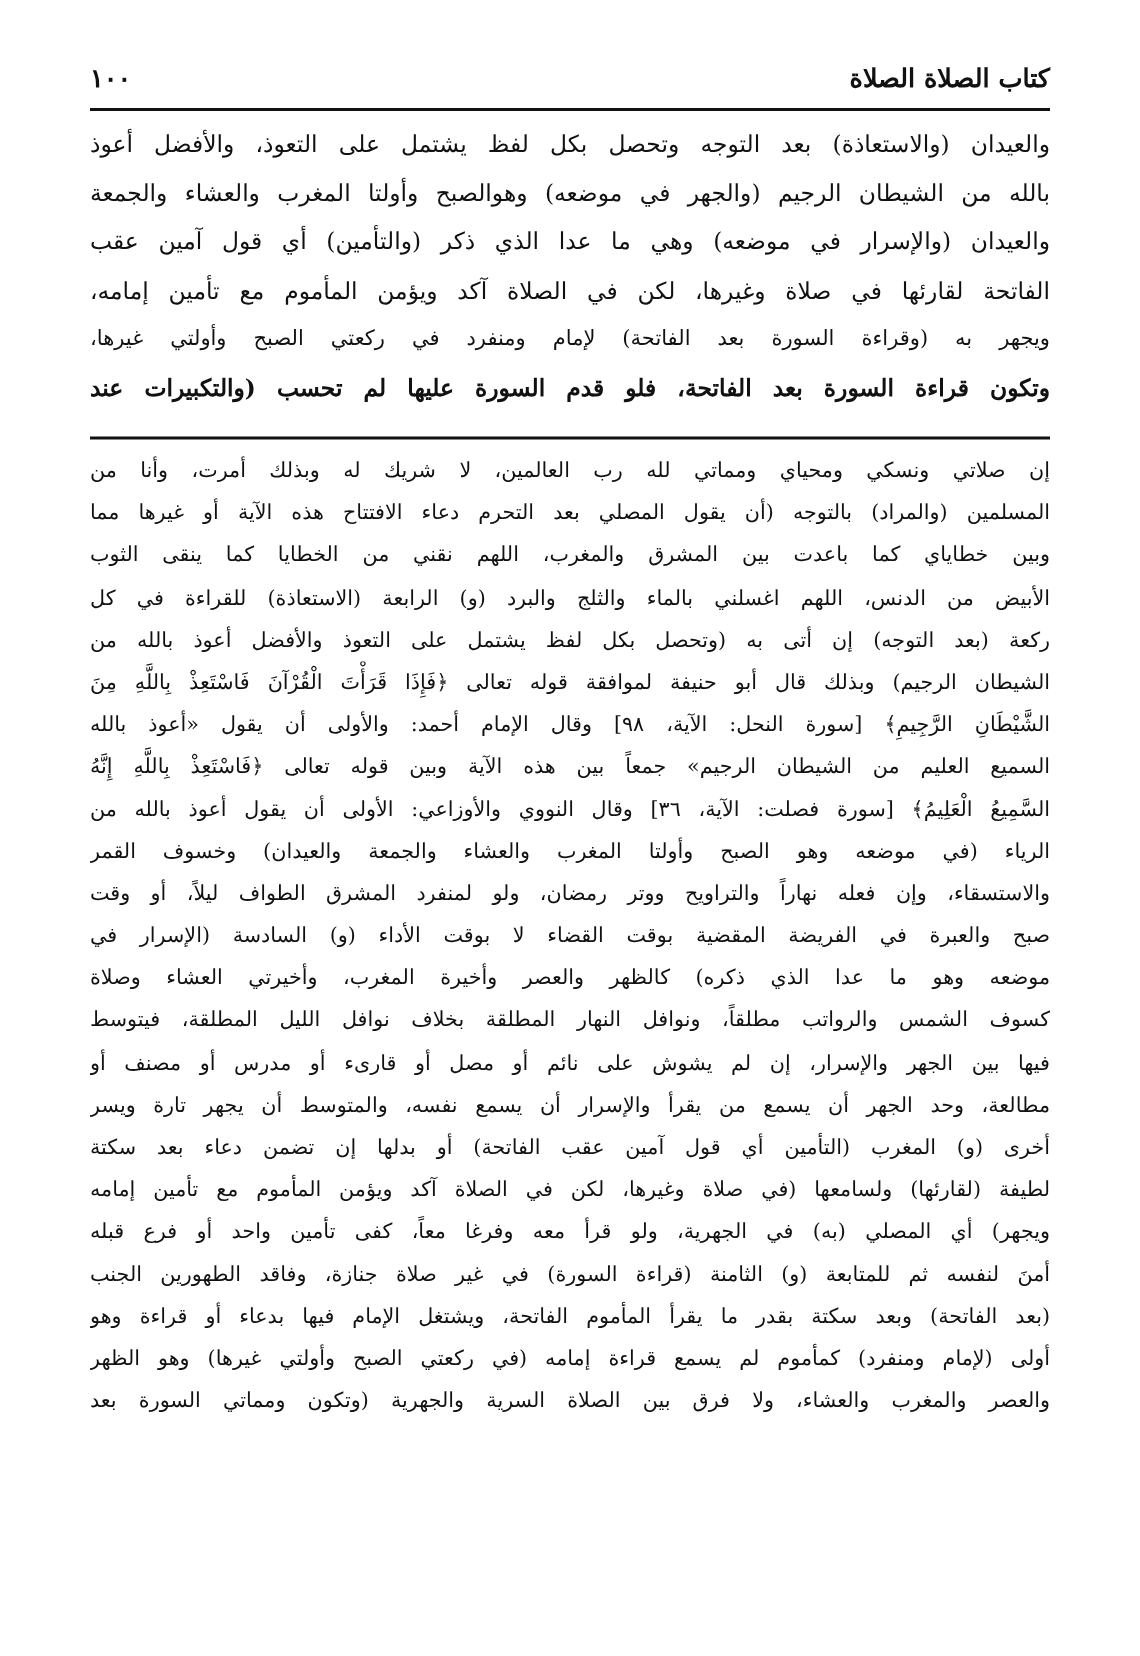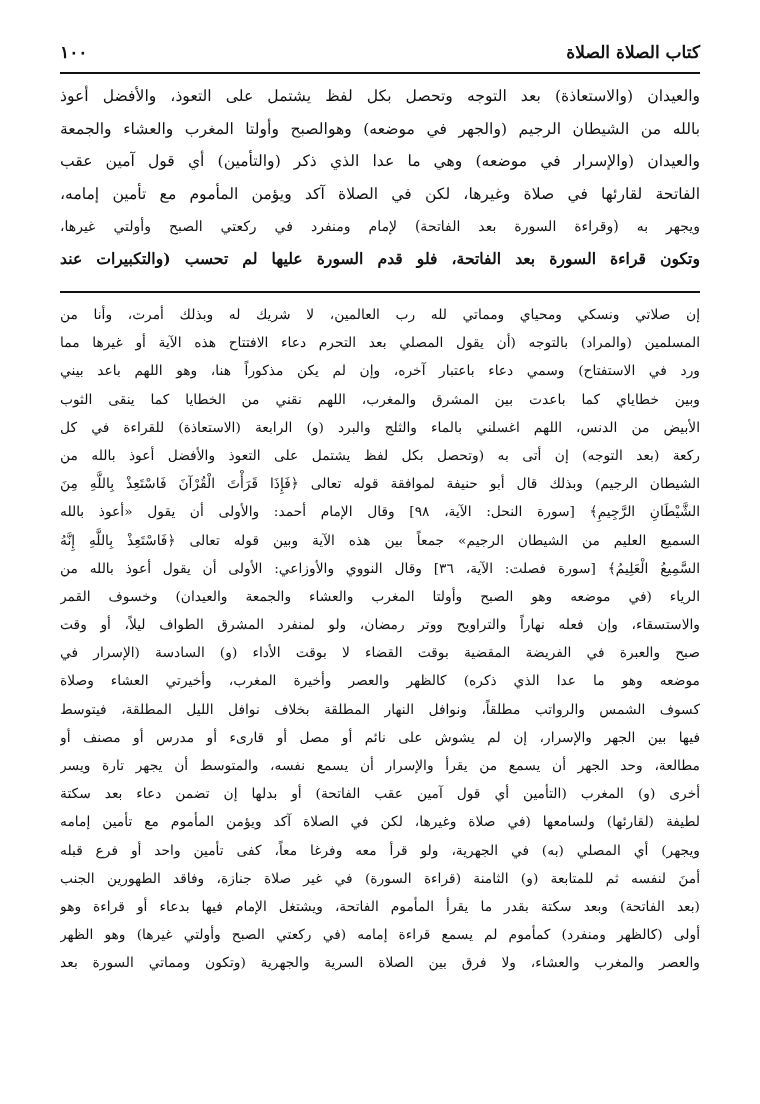--- a/index.html
+++ b/index.html
@@ -31,37 +31,36 @@
     <div class="line" style="font-size:15.6px;">الفاتحة لقارئها في صلاة وغيرها، لكن في الصلاة آكد ويؤمن المأموم مع تأمين إمامه،</div>
     <div class="line" style="font-size:14px;">ويجهر به (وقراءة السورة بعد الفاتحة) لإمام ومنفرد في ركعتي الصبح وأولتي غيرها،</div>
     <div class="line" style="font-size:15.6px;font-weight:bold;">وتكون قراءة السورة بعد الفاتحة، فلو قدم السورة عليها لم تحسب (والتكبيرات عند</div>
   </div>
 
   <div class="col" style="top:291px;height:2px;background:#111;"></div>
 
   <div class="col fn" style="top:300px;">
     <div class="line">إن صلاتي ونسكي ومحياي ومماتي لله رب العالمين، لا شريك له وبذلك أمرت، وأنا من</div>
     <div class="line">المسلمين (والمراد) بالتوجه (أن يقول المصلي بعد التحرم دعاء الافتتاح هذه الآية أو غيرها مما</div>
-    <div class="line">ورد في الاستفتاح) وسمي دعاء باعتبار آخره، وإن لم يكن مذكوراً هنا، وهو اللهم باعد بيني</div>
     <div class="line">وبين خطاياي كما باعدت بين المشرق والمغرب، اللهم نقني من الخطايا كما ينقى الثوب</div>
     <div class="line">الأبيض من الدنس، اللهم اغسلني بالماء والثلج والبرد (و) الرابعة (الاستعاذة) للقراءة في كل</div>
     <div class="line">ركعة (بعد التوجه) إن أتى به (وتحصل بكل لفظ يشتمل على التعوذ والأفضل أعوذ بالله من</div>
     <div class="line">الشيطان الرجيم) وبذلك قال أبو حنيفة لموافقة قوله تعالى ﴿فَإِذَا قَرَأْتَ الْقُرْآنَ فَاسْتَعِذْ بِاللَّهِ مِنَ</div>
     <div class="line">الشَّيْطَانِ الرَّجِيمِ﴾ [سورة النحل: الآية، ٩٨] وقال الإمام أحمد: والأولى أن يقول «أعوذ بالله</div>
     <div class="line">السميع العليم من الشيطان الرجيم» جمعاً بين هذه الآية وبين قوله تعالى ﴿فَاسْتَعِذْ بِاللَّهِ إِنَّهُ</div>
     <div class="line">السَّمِيعُ الْعَلِيمُ﴾ [سورة فصلت: الآية، ٣٦] وقال النووي والأوزاعي: الأولى أن يقول أعوذ بالله من</div>
     <div class="line">الرياء (في موضعه وهو الصبح وأولتا المغرب والعشاء والجمعة والعيدان) وخسوف القمر</div>
     <div class="line">والاستسقاء، وإن فعله نهاراً والتراويح ووتر رمضان، ولو لمنفرد المشرق الطواف ليلاً، أو وقت</div>
     <div class="line">صبح والعبرة في الفريضة المقضية بوقت القضاء لا بوقت الأداء (و) السادسة (الإسرار في</div>
     <div class="line">موضعه وهو ما عدا الذي ذكره) كالظهر والعصر وأخيرة المغرب، وأخيرتي العشاء وصلاة</div>
     <div class="line">كسوف الشمس والرواتب مطلقاً، ونوافل النهار المطلقة بخلاف نوافل الليل المطلقة، فيتوسط</div>
     <div class="line">فيها بين الجهر والإسرار، إن لم يشوش على نائم أو مصل أو قارىء أو مدرس أو مصنف أو</div>
     <div class="line">مطالعة، وحد الجهر أن يسمع من يقرأ والإسرار أن يسمع نفسه، والمتوسط أن يجهر تارة ويسر</div>
     <div class="line">أخرى (و) المغرب (التأمين أي قول آمين عقب الفاتحة) أو بدلها إن تضمن دعاء بعد سكتة</div>
     <div class="line">لطيفة (لقارئها) ولسامعها (في صلاة وغيرها، لكن في الصلاة آكد ويؤمن المأموم مع تأمين إمامه</div>
     <div class="line">ويجهر) أي المصلي (به) في الجهرية، ولو قرأ معه وفرغا معاً، كفى تأمين واحد أو فرع قبله</div>
     <div class="line">أمنَ لنفسه ثم للمتابعة (و) الثامنة (قراءة السورة) في غير صلاة جنازة، وفاقد الطهورين الجنب</div>
     <div class="line">(بعد الفاتحة) وبعد سكتة بقدر ما يقرأ المأموم الفاتحة، ويشتغل الإمام فيها بدعاء أو قراءة وهو</div>
-    <div class="line">أولى (كالظهر ومنفرد) كمأموم لم يسمع قراءة إمامه (في ركعتي الصبح وأولتي غيرها) وهو الظهر</div>
+    <div class="line">أولى (لإمام ومنفرد) كمأموم لم يسمع قراءة إمامه (في ركعتي الصبح وأولتي غيرها) وهو الظهر</div>
     <div class="line">والعصر والمغرب والعشاء، ولا فرق بين الصلاة السرية والجهرية (وتكون ومماتي السورة بعد</div>
   </div>
 
 </div>
 
 </body></html>

